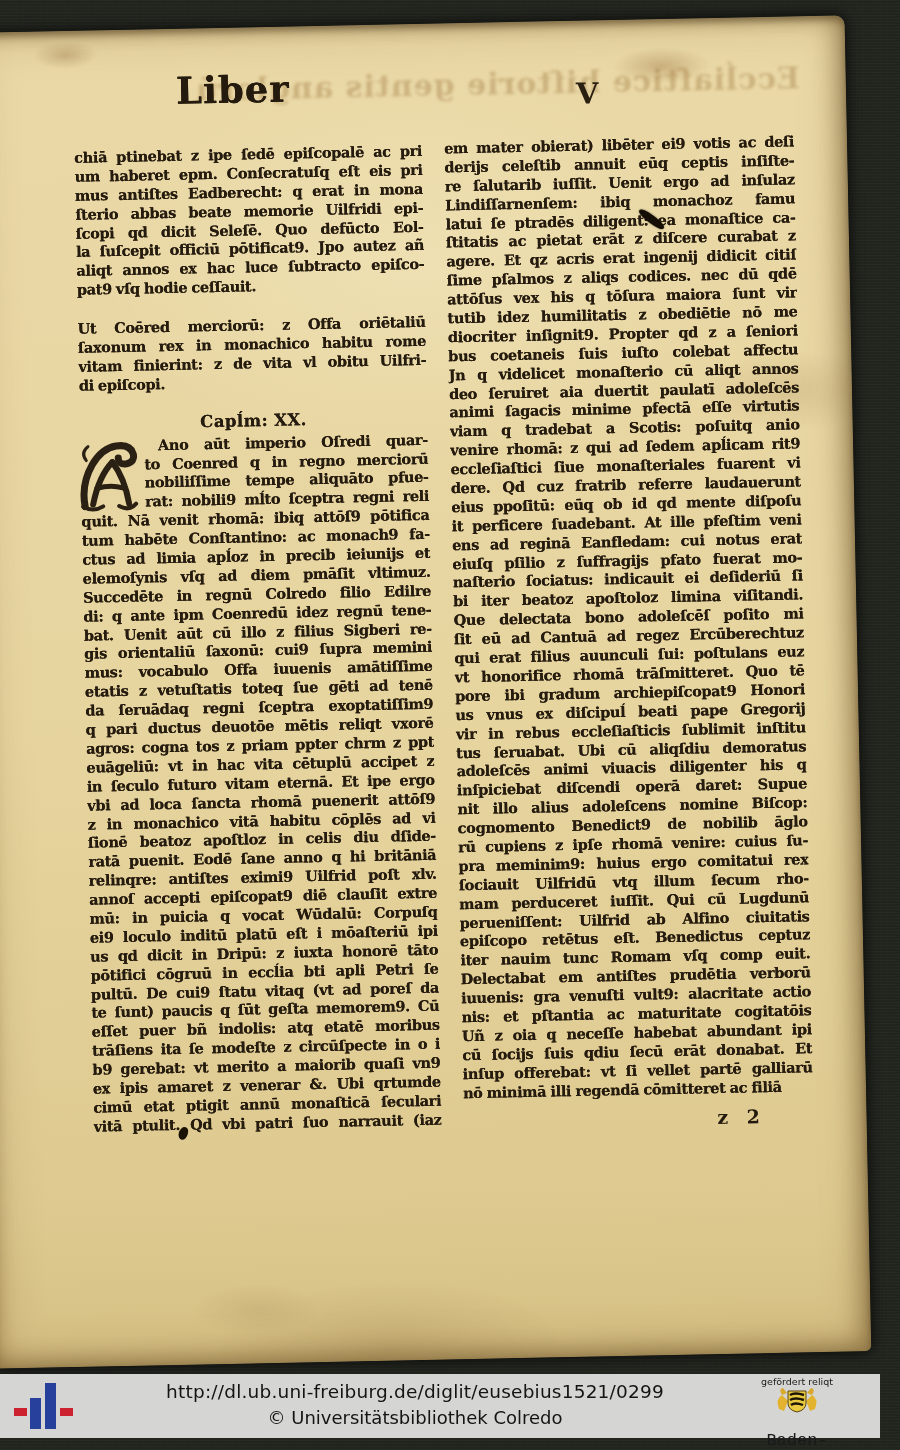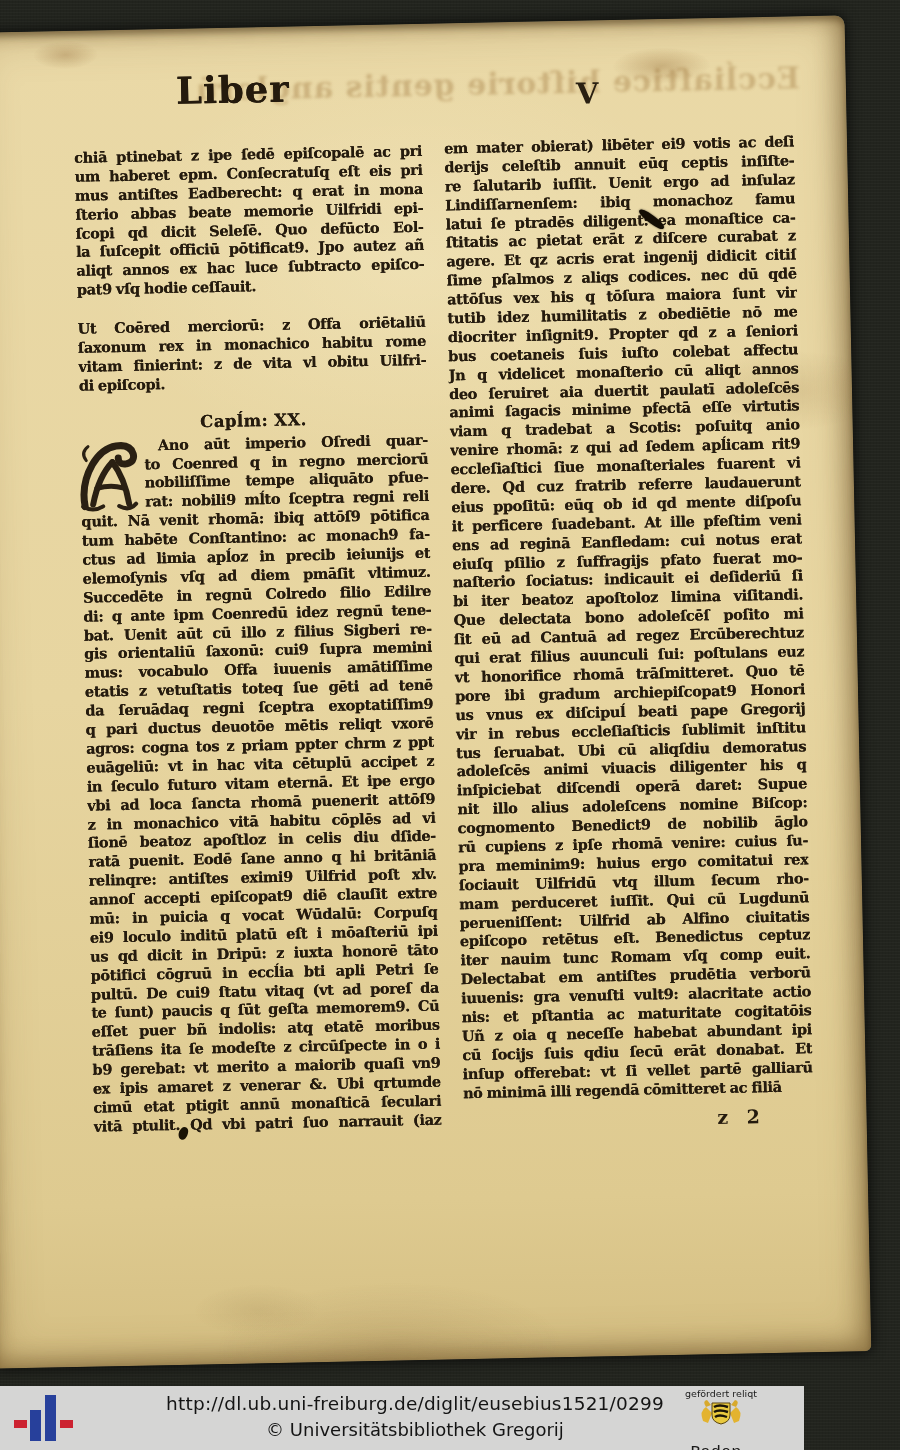--- a/index.html
+++ b/index.html
@@ -55,21 +55,21 @@
   .indent-lines{margin-left:64px;width:284px;}
   .indent-lines .tl:first-child{text-indent:14px;}
   .dropcap{position:absolute;left:-2px;top:3px;}
   .signature{position:absolute;left:706px;top:1088px;width:90px;text-align:center;
     font-size:19px;font-weight:700;color:#241a0d;letter-spacing:6px;}
   .inkblot{position:absolute;left:188px;top:1098px;width:9px;height:13px;background:#191205;
     border-radius:60% 40% 55% 45%;transform:rotate(14deg);}
   .smudge{position:absolute;left:664px;top:196px;width:30px;height:8px;background:#140e05;
     border-radius:45%;transform:rotate(38deg);box-shadow:0 0 2px rgba(20,14,5,.7);}
   
-  .footer{position:absolute;left:0;bottom:0;width:804px;height:64px;background:#d5d5d4;
+  .footer{position:absolute;left:0;bottom:12px;width:880px;height:64px;background:#d5d5d4;
     font-family:"DejaVu Sans", sans-serif;z-index:5;}
   .uni-logo{position:absolute;left:10px;top:6px;}
   .cap{position:absolute;left:0;width:830px;text-align:center;color:#141414;}
   .cap-url{top:7px;font-size:18.5px;letter-spacing:.2px;}
   .cap-copy{top:33px;font-size:18px;}
   .bw{position:absolute;right:8px;top:2px;width:150px;text-align:center;color:#1a1a1a;}
   .bw-label{font-size:9.5px;}
   .bw-name{font-family:Liberation Mono, monospace;font-size:17px;margin-top:14px;}
   .bw-sub{font-size:5.3px;color:#3c3c3c;letter-spacing:.1px;margin-top:1px;white-space:nowrap;}
 </style>
@@ -216,21 +216,21 @@
 </div>
 
 <div class="footer">
   <svg class="uni-logo" width="70" height="54" viewBox="0 0 70 54">
     <rect x="4" y="28" width="13" height="8" fill="#cc2230"></rect>
     <rect x="20" y="18" width="11" height="31" fill="#27409b"></rect>
     <rect x="35" y="3" width="11" height="46" fill="#27409b"></rect>
     <rect x="50" y="28" width="13" height="8" fill="#cc2230"></rect>
   </svg>
   <div class="cap cap-url">http://dl.ub.uni-freiburg.de/diglit/eusebius1521/0299</div>
-  <div class="cap cap-copy">© Universitätsbibliothek Gregorij</div>
+  <div class="cap cap-copy">© Universitätsbibliothek Colredo</div>
   <div class="bw">
     <div class="bw-label">gefördert reliqt</div>
     <svg width="46" height="26" viewBox="0 0 46 26">
       <path d="M8 8 Q4 2 9 1 L13 6 Z" fill="#d8a92c"></path>
       <path d="M38 8 Q42 2 37 1 L33 6 Z" fill="#d8a92c"></path>
       <path d="M5 22 Q1 12 8 8 L14 14 L10 24 Z" fill="#e3b32f"></path>
       <path d="M41 22 Q45 12 38 8 L32 14 L36 24 Z" fill="#e3b32f"></path>
       <path d="M14 4 h18 v12 q0 7 -9 9 q-9 -2 -9 -9 Z" fill="#e9c93e" stroke="#5a4510" stroke-width="1"></path>
       <path d="M16 8 q5 -3 14 0 M16 13 q5 -3 14 0 M17 18 q4 -3 12 0" stroke="#1b1508" stroke-width="2.4" fill="none"></path>
     </svg>

